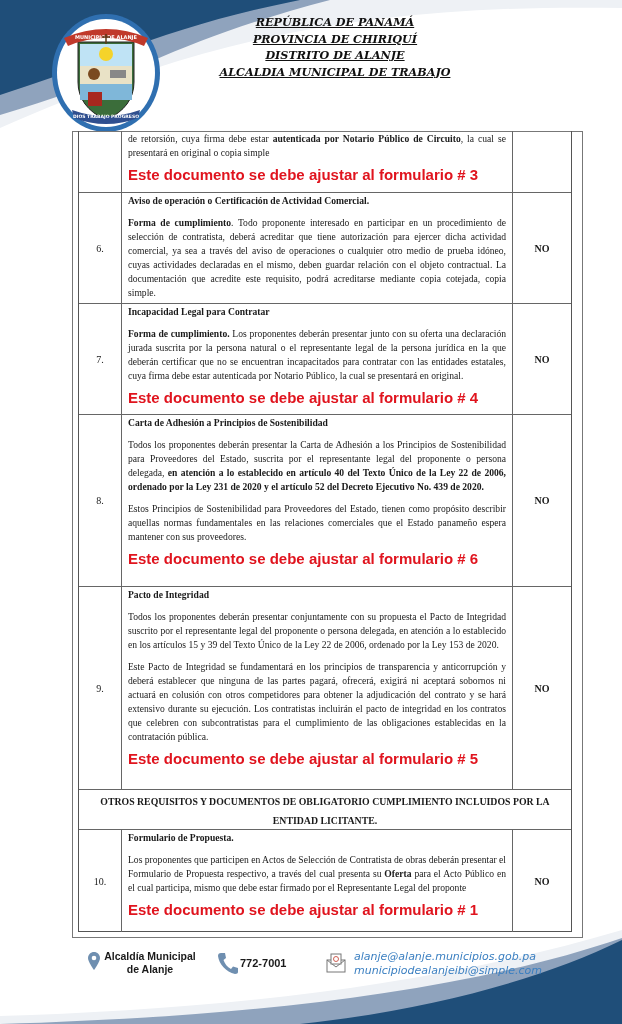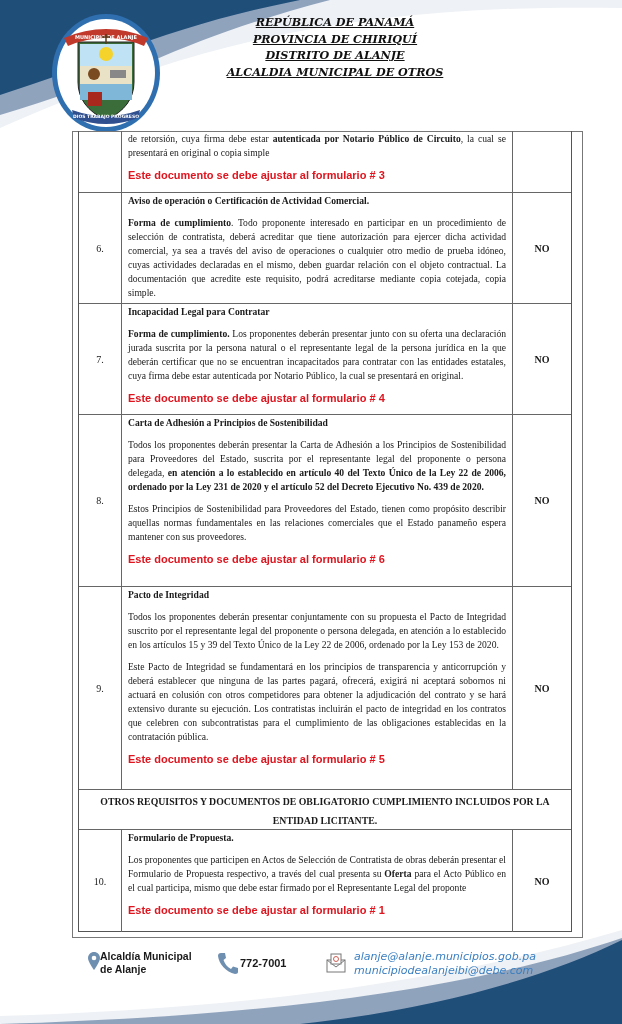--- a/index.html
+++ b/index.html
@@ -13,25 +13,25 @@
   .tbl { position:absolute; left:72px; top:131px; width:511px; height:807px; border:1px solid #777; box-sizing:border-box;padding-left:36px; }
   .tbl-inner { position:absolute; left:5px; top:-1px; right:10px; bottom:5px; border:1px solid #555; border-top:none; box-sizing:border-box; }
   .row { position:absolute; left:0; right:0; border-top:1px solid #666; box-sizing:border-box; }
   .row.first { border-top:none; }
   .c-num { position:absolute; left:0; top:0; bottom:0; width:43px; border-right:1px solid #666; box-sizing:border-box; font-size:10px; display:flex; align-items:center; justify-content:center; }
   .c-body { position:absolute; left:43px; top:0; bottom:0; width:391px; border-right:1px solid #666; box-sizing:border-box; padding:1px 6px 0 6px; font-size:9.6px; line-height:14px; text-align:justify; }
   .c-flag { position:absolute; left:434px; top:0; bottom:0; right:0; font-weight:bold; font-size:10px; display:flex; align-items:center; justify-content:center; }
   .c-body p { margin:0 0 8px 0; }
   .c-body .ttl { font-weight:bold; margin-bottom:8px; }
   .c-body b { font-weight:bold; }
-  .red { color:#e0141e; font-family:"Liberation Sans", sans-serif; font-weight:bold; font-size:11px; margin:0; }
+  .red { color:#e0141e; font-family:"Liberation Sans", sans-serif; font-weight:bold; font-size:15px; margin:0; }
   .section-row { position:absolute; left:0; right:0; border-top:1px solid #666; box-sizing:border-box; text-align:center; font-weight:bold; font-size:9.8px; line-height:19px; padding-top:2px; }
 
   .ftr { position:absolute; top:950px; left:0; width:622px; height:40px; font-family:"Liberation Sans", sans-serif; }
-  .ftr-addr { position:absolute; left:88px; top:0; font-weight:bold; font-size:10.5px; line-height:13px; text-align:left; display:flex; align-items:flex-start; }
+  .ftr-addr { position:absolute; left:88px; top:0; font-weight:bold; font-size:10.5px; line-height:13px; text-align:center; display:flex; align-items:flex-start; }
   .ftr-addr .txt { width:100px; }
   .ftr-phone { position:absolute; left:218px; top:2px; font-weight:bold; font-size:11px; display:flex; align-items:center; gap:2px; }
   .ftr-mail { position:absolute; left:326px; top:0; display:flex; gap:8px; align-items:flex-start; }
   .ftr-mail .emails { font-style:italic; font-size:11px; line-height:14px; color:#3a7fc1; font-family:"DejaVu Sans", sans-serif; }
 </style>
 </head>
 <body>
 
 <svg class="hdr-swoosh" viewBox="0 0 622 130" preserveAspectRatio="none">
   <path d="M0,0 L622,0 L622,8 C450,5 300,20 150,70 C90,90 40,110 0,128 Z" fill="#eef1f5"></path>
@@ -55,21 +55,21 @@
   <path d="M22,98 Q56,110 90,98 L88,106 Q56,118 24,106 Z" fill="#2f4f8f"></path>
   <text x="56" y="106" font-size="4.5" text-anchor="middle" fill="#fff" font-family="DejaVu Sans, sans-serif" font-weight="bold">DIOS TRABAJO PROGRESO</text>
   <line x1="56" y1="22" x2="56" y2="32" stroke="#5a3a1a" stroke-width="1.5"></line>
   <line x1="52" y1="25" x2="60" y2="25" stroke="#5a3a1a" stroke-width="1.5"></line>
 </svg>
 
 <div class="hdr-text">
   <div>REPÚBLICA DE PANAMÁ</div>
   <div>PROVINCIA DE CHIRIQUÍ</div>
   <div>DISTRITO DE ALANJE</div>
-  <div>ALCALDIA MUNICIPAL DE OTROS</div>
+  <div>ALCALDIA MUNICIPAL DE TRABAJO</div>
 </div>
 
 <div class="tbl">
   <div class="tbl-inner">
 
     <div class="row first" style="top:0; height:61px;">
       <div class="c-num"></div>
       <div class="c-body">
         <p style="margin-bottom:8px;"><span>de retorsión, cuya firma debe estar </span><b>autenticada por Notario Público de Circuito</b><span>, la cual se presentará en original o copia simple</span></p>
         <p class="red">Este documento se debe ajustar al formulario # 3</p>
@@ -158,16 +158,16 @@
   </div>
   <div class="ftr-mail">
     <svg width="20" height="20" viewBox="0 0 20 20" style="margin-top:3px;">
       <rect x="1" y="7" width="18" height="12" fill="#fff" stroke="#777" stroke-width="1"></rect>
       <path d="M1,7 L10,14 L19,7" fill="none" stroke="#777" stroke-width="1"></path>
       <rect x="5" y="1" width="10" height="10" fill="#fff" stroke="#777" stroke-width="1"></rect>
       <circle cx="10" cy="6" r="2.5" fill="none" stroke="#c0392b" stroke-width="0.8"></circle>
     </svg>
     <div class="emails">
       <div>alanje@alanje.municipios.gob.pa</div>
-      <div>municipiodealanjeibi@debe.com</div>
+      <div>municipiodealanjeibi@simple.com</div>
     </div>
   </div>
 </div>
 
 </body></html>

